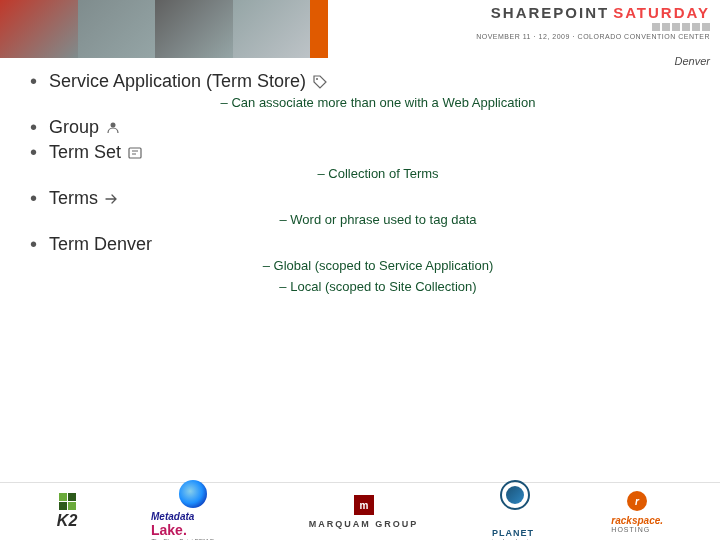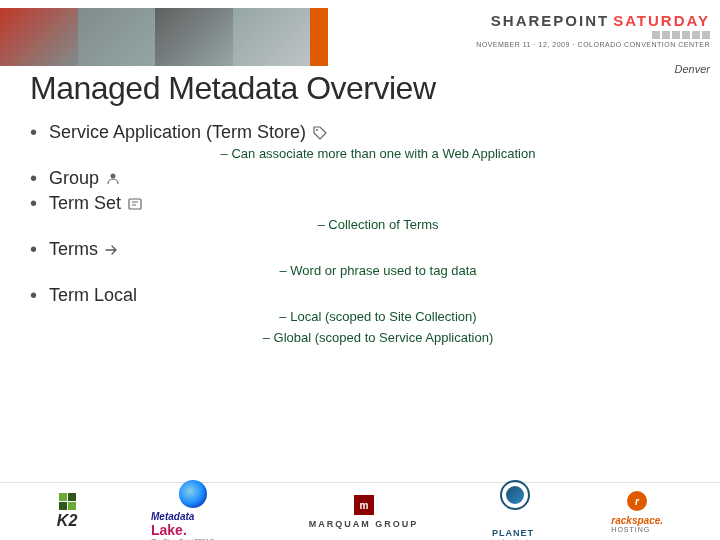--- a/index.html
+++ b/index.html
@@ -9,21 +9,21 @@
       height: 540px;
       background: #ffffff;
       font-family: 'Segoe UI', Arial, sans-serif;
       overflow: hidden;
       position: relative;
     }
 
     
     .header {
       position: absolute;
-      top: 8px;
+      top: 0;
       left: 0;
       right: 0;
       height: 58px;
       background: #ffffff;
       display: flex;
       align-items: center;
       justify-content: flex-end;
       padding-right: 12px;
     }
 
@@ -385,21 +385,20 @@
       <div class="sp-grid-cell"></div>
       <div class="sp-grid-cell"></div>
       <div class="sp-grid-cell"></div>
     </div>
     <div class="sp-subtitle">NOVEMBER 11 · 12, 2009 · COLORADO CONVENTION CENTER</div>
     <div class="sp-denver">Denver</div>
   </div>
 </div>
 
 <div class="main-content">
-  <h1 class="slide-title">Managed Metadata Overview</h1>
 
   <ul class="bullet-list">
 
     <li>
       <div class="bullet-main">
         <span class="bullet-dot">•</span>
         <span>Service Application (Term Store)</span>
         <span class="icon-tag">
           <svg viewBox="0 0 16 16" fill="none" xmlns="http://www.w3.org/2000/svg">
             <path d="M2 2h6l6 6-6 6-6-6V2z" stroke="#666" stroke-width="1.2" fill="none"></path>
@@ -447,24 +446,24 @@
             <path d="M2 8h10M8 4l4 4-4 4" stroke="#555" stroke-width="1.3" stroke-linecap="round"></path>
           </svg>
         </span>
       </div>
       <div class="bullet-sub">Word or phrase used to tag data</div>
     </li>
 
     <li>
       <div class="bullet-main">
         <span class="bullet-dot">•</span>
-        <span>Term Local</span>
+        <span>Term Denver</span>
       </div>
+      <div class="bullet-sub">Global (scoped to Service Application)</div>
       <div class="bullet-sub">Local (scoped to Site Collection)</div>
-      <div class="bullet-sub">Global (scoped to Service Application)</div>
     </li>
 
   </ul>
 </div>
 
 <div class="footer">
 
   <div class="footer-logo k2-logo">
     <div class="k2-grid">
       <div class="k2-cell-green"></div>

